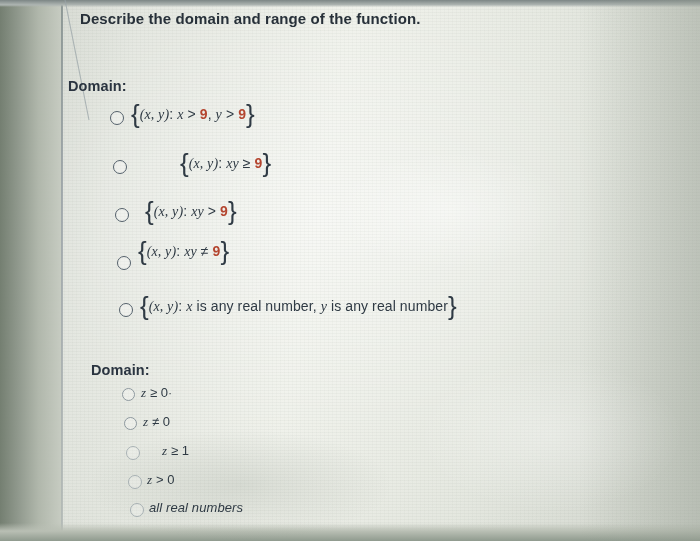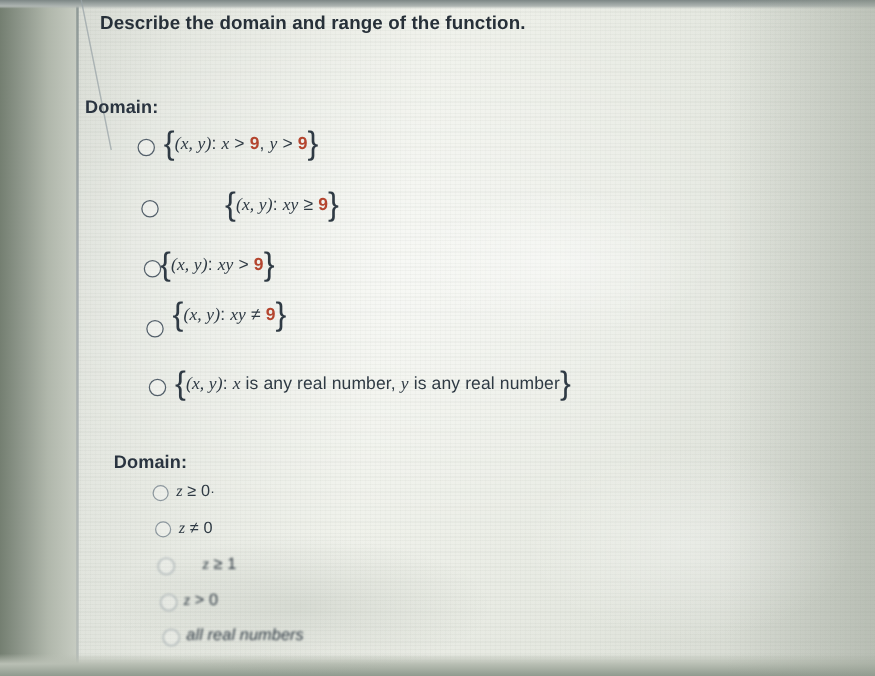--- a/index.html
+++ b/index.html
@@ -185,21 +185,21 @@
     <div class="txt opt-text blur-a" style="left:131px; top:106px;">
       <span class="brace">{</span><span class="ital">(x, y)</span>: <span class="ital">x</span> &gt; <span class="num">9</span>, <span class="ital">y</span> &gt; <span class="num">9</span><span class="brace">}</span>
     </div>
 
     <div class="radio blur-a" style="left:113px; top:160px;"></div>
     <div class="txt opt-text blur-a" style="left:134px; top:155px;margin-left:46px;">
       <span class="brace">{</span><span class="ital">(x, y)</span>: <span class="ital">xy</span> ≥ <span class="num">9</span><span class="brace">}</span>
     </div>
 
     <div class="radio blur-a" style="left:115px; top:208px;"></div>
-    <div class="txt opt-text blur-a" style="left:128px; top:203px;">
+    <div class="txt opt-text blur-a" style="left:145px; top:203px;">
       <span class="brace">{</span><span class="ital">(x, y)</span>: <span class="ital">xy</span> &gt; <span class="num">9</span><span class="brace">}</span>
     </div>
 
     <div class="radio blur-a" style="left:117px; top:256px;"></div>
     <div class="txt opt-text blur-a" style="left:138px; top:243px;">
       <span class="brace">{</span><span class="ital">(x, y)</span>: <span class="ital">xy</span> ≠ <span class="num">9</span><span class="brace">}</span>
     </div>
 
     <div class="radio blur-a" style="left:119px; top:303px;"></div>
     <div class="txt opt-text blur-a" style="left:140px; top:298px;text-align:center;">

